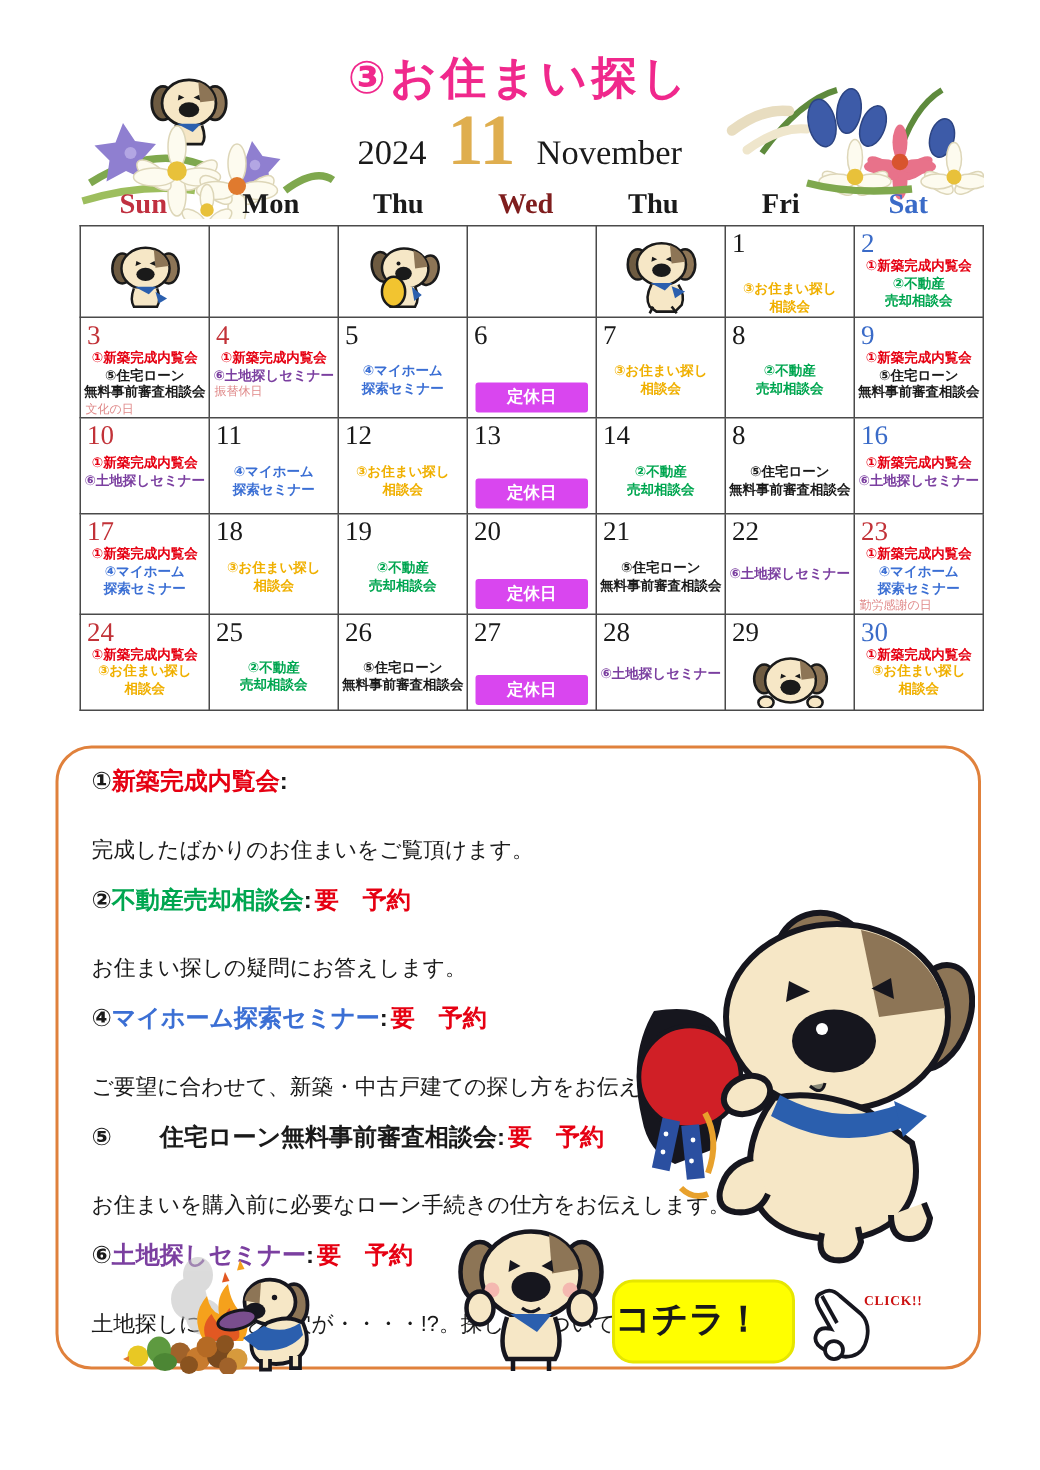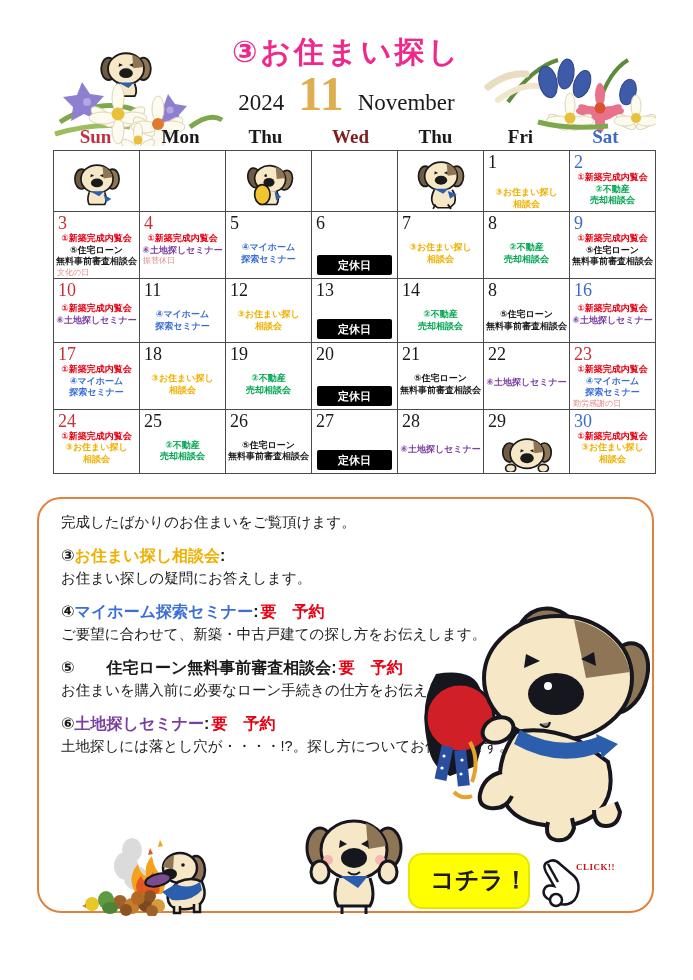--- a/index.html
+++ b/index.html
@@ -28,45 +28,45 @@
   table.calendar td{border:1px solid #4a4a4a;width:85px;height:63px;
                     vertical-align:top;padding:0;position:relative;overflow:hidden;}
   table.calendar tr:first-child td{height:60px;}
   .date-num{font-family:"Liberation Serif","DejaVu Serif",serif;font-size:18px;
             line-height:1;padding:2px 0 0 4px;color:#1A1A1A;}
   .date-num.red{color:#C23238;}
   .date-num.blue{color:#3A6BC8;}
   .events{text-align:center;font-size:9px;font-weight:bold;line-height:1.3;margin-top:1px;}
   .event div{white-space:nowrap;}
   .holiday-note{color:#E08A8A;font-size:8px;padding-left:3px;line-height:1.1;margin-top:1px;text-align:left;}
-  .teikyubi{position:absolute;bottom:3px;left:5px;right:5px;background:#000000;color:#fff;
+  .teikyubi{position:absolute;bottom:3px;left:5px;right:5px;background:#d946ef;color:#fff;
             text-align:center;font-weight:bold;font-size:11px;line-height:20px;height:20px;border-radius:2px;}
   .cell-dog{position:absolute;bottom:1px;left:0;right:0;display:flex;justify-content:center;align-items:flex-end;}
   .cell-dog svg{display:block;}
 
   
   .legend-box{position:absolute;left:37px;top:497px;width:613px;height:412px;
               border:2.5px solid #E0813C;border-radius:24px;background:#fff;}
   .legend-list{position:absolute;left:22px;top:12px;width:560px;}
   .legend-item{margin-bottom:12px;}
   .legend-head{font-size:16px;font-weight:bold;color:#1A1A1A;line-height:22px;}
   .lnum{color:#1A1A1A;}
   .lcolon{color:#1A1A1A;}
   .lreserve{color:#E60012;margin-left:2px;}
-  .legend-desc{font-size:14.5px;color:#1A1A1A;line-height:22px;}
+  .legend-desc{font-size:14.5px;color:#1A1A1A;line-height:22px;margin-top:23px;}
 
   .big-dog{position:absolute;left:398px;top:582px;z-index:2;}
   .bonfire{position:absolute;left:80px;top:836px;z-index:2;}
   .front-dog{position:absolute;left:298px;top:814px;z-index:2;}
 
   .reserve-text{position:absolute;left:396px;top:810px;font-size:25px;font-weight:bold;
                 color:#1A1A1A;z-index:3;letter-spacing:1px;}
   .cta-button{position:absolute;left:408px;top:853px;width:118px;height:52px;z-index:3;
               background:#FFFF00;border:2px solid #E6E600;border-radius:14px;
-              font-size:24px;font-weight:bold;color:#1A1A1A;text-align:right;line-height:50px;
+              font-size:24px;font-weight:bold;color:#1A1A1A;text-align:left;line-height:50px;
               font-family:"Liberation Sans","DejaVu Sans",sans-serif;cursor:pointer;}
   .click-hand{position:absolute;left:534px;top:856px;z-index:3;}
   .click-label{position:absolute;left:576px;top:862px;z-index:4;color:#CC1111;
                font-size:9px;font-weight:bold;font-family:"Liberation Serif",serif;letter-spacing:0.5px;}
 </style>
 </head>
 <body>
 
 <div class="page">
 
@@ -549,26 +549,27 @@
               </div>
             </div>
           </td>
         </tr>
       </tbody>
   </table>
 
   <div class="legend-box">
     <div class="legend-list">
         <div class="legend-item">
+          <div class="legend-head"><span class="lnum">①</span><span class="llabel" style="color: rgb(230, 0, 18);">新築完成内覧会</span><span class="lcolon">:</span></div>
           <div class="legend-desc">完成したばかりのお住まいをご覧頂けます。</div>
         </div>
         <div class="legend-item">
+          <div class="legend-head"><span class="lnum">②</span><span class="llabel" style="color: rgb(0, 166, 80);">不動産売却相談会</span><span class="lcolon">:</span><span class="lreserve">要　予約</span></div>
         </div>
         <div class="legend-item">
-          <div class="legend-head"><span class="lnum">③</span><span class="llabel" style="color: rgb(240, 176, 0);">お住まい探し相談会</span><span class="lcolon">:</span></div>
           <div class="legend-desc">お住まい探しの疑問にお答えします。</div>
         </div>
         <div class="legend-item">
           <div class="legend-head"><span class="lnum">④</span><span class="llabel" style="color: rgb(59, 111, 212);">マイホーム探索セミナー</span><span class="lcolon">:</span><span class="lreserve">要　予約</span></div>
           <div class="legend-desc">ご要望に合わせて、新築・中古戸建ての探し方をお伝えします。</div>
         </div>
         <div class="legend-item">
           <div class="legend-head"><span class="lnum">⑤</span><span class="llabel" style="color: rgb(26, 26, 26); padding-left: 32px;">住宅ローン無料事前審査相談会</span><span class="lcolon">:</span><span class="lreserve">要　予約</span></div>
           <div class="legend-desc">お住まいを購入前に必要なローン手続きの仕方をお伝えします。</div>
         </div>

